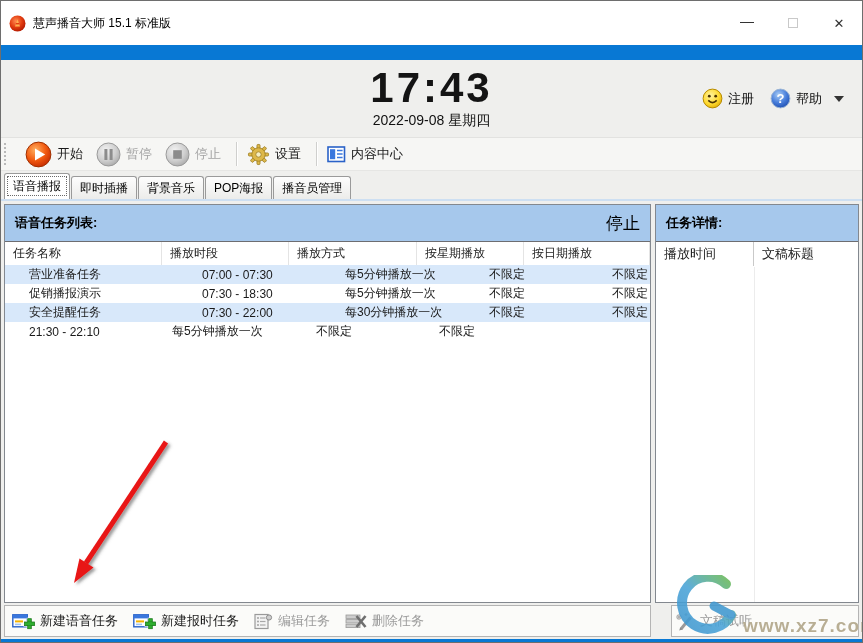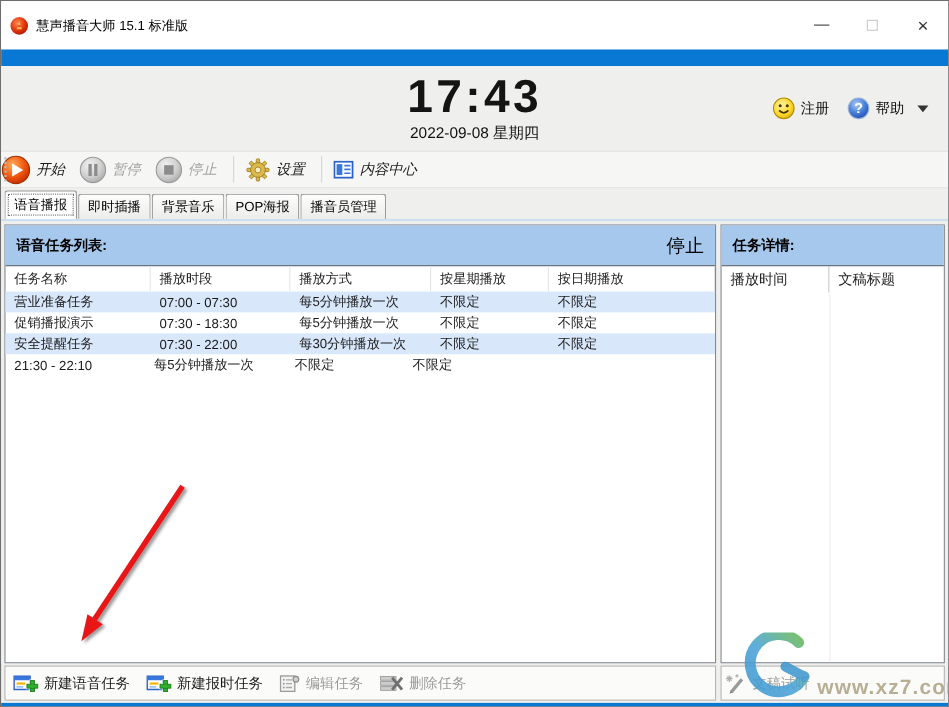--- a/index.html
+++ b/index.html
@@ -24,21 +24,21 @@
   .clock{ position:absolute; left:0; right:0; top:4px; text-align:center;
           font-size:42px; font-weight:bold; letter-spacing:3px; color:#141414; }
   .date{ position:absolute; left:0; right:0; top:52px; text-align:center; font-size:14px; color:#111; }
   .header-right{ position:absolute; right:18px; top:28px; display:flex; align-items:center; }
   .hr-btn{ display:flex; align-items:center; gap:5px; font-size:13px; color:#111; cursor:default; }
   .hr-gap{ width:16px; }
   .drop-arrow{ width:0; height:0; border-left:5px solid transparent; border-right:5px solid transparent;
                border-top:6px solid #333; margin-left:12px; }
   
   .toolbar{ height:34px; background:#f6f6f4; border-top:1px solid #e2e2e0; border-bottom:1px solid #e6e6e4;
-            display:flex; align-items:center; padding-left:0; position:relative;font-style:italic; }
+            display:flex; align-items:center; padding-left:24px; position:relative; }
   .grip{ position:absolute; left:3px; top:5px; bottom:5px; width:3px;
          border-left:2px dotted #b9b9b9; }
   .tool-btn{ display:flex; align-items:center; gap:5px; font-size:13px; margin-right:13px; }
   .tool-btn.disabled{ color:#a3a3a3; }
   .tool-sep{ width:1px; height:24px; background:#cfcfcd; margin:0 10px 0 2px; box-shadow:1px 0 0 #fff; }
   
   .tabstrip{ height:28px; background:#efefed; display:flex; align-items:flex-end; padding-left:3px; }
   .tab{ height:23px; display:flex; align-items:center; padding:0 8px; font-size:12px;
         background:linear-gradient(#fdfdfd,#ececea); border:1px solid #9a9a9a; border-bottom:none;
         border-radius:3px 3px 0 0; margin-right:1px; color:#000; }
@@ -52,28 +52,28 @@
   .panel-right{ flex:1; position:relative; }
   .panel-header{ height:37px; background:#a6c8ec; border-bottom:1px solid #6d6d71;
                  display:flex; align-items:center; padding:0 10px; flex:0 0 auto; }
   .panel-title{ font-weight:bold; font-size:13px; color:#000; }
   .panel-status{ margin-left:auto; font-size:17px; color:#000; }
   .thead{ display:flex; height:23px; align-items:stretch; flex:0 0 auto; }
   .hcell{ display:flex; align-items:center; padding-left:8px; font-size:12px; color:#222;
           border-right:1px solid #e4e4e4; }
   .trow{ display:flex; height:19px; align-items:center; flex:0 0 auto; }
   .trow.alt{ background:#d8e8fa; }
-  .cell{ padding-left:8px; font-size:12px; white-space:nowrap; overflow:hidden; }
-  .c0{ width:132px; } .c1{ width:127px; } .c2{ width:128px; } .c3{ width:107px; } .c4{ flex:1; }
+  .cell{ padding-left:8px; font-size:12px; white-space:nowrap; overflow:hidden;margin-left:16px; }
+  .c0{ width:157px; } .c1{ width:127px; } .c2{ width:128px; } .c3{ width:107px; } .c4{ flex:1; }
   .dhead{ display:flex; height:24px; flex:0 0 auto; }
   .dhcell{ display:flex; align-items:center; padding-left:8px; font-size:13px; color:#222; }
   .dhcell:first-child{ width:98px; border-right:1px solid #c9c9c9; }
   .detail-divider{ position:absolute; left:98px; top:62px; bottom:0; width:1px; background:#ececec; }
   
-  .action-row{ display:flex; gap:4px; padding:0 3px; margin-top:2px; height:32px; }
+  .action-row{ display:flex; gap:20px; padding:0 3px; margin-top:2px; height:32px; }
   .action-box{ border:1px solid #b4b4b4; background:#fbfbf9; display:flex; align-items:center; }
   .action-left{ width:647px; padding-left:7px; }
   .action-right{ flex:1; padding-left:2px; }
   .act-btn{ display:flex; align-items:center; gap:5px; font-size:13px; margin-right:15px; white-space:nowrap; }
   .act-btn.disabled{ color:#9b9b9b; }
   
   .arrow-overlay{ position:absolute; left:0; top:0; pointer-events:none; z-index:60; }
   .watermark{ position:absolute; left:648px; top:570px; width:214px; height:73px; z-index:50; pointer-events:none; }
   .wm-swirl{ position:absolute; left:16px; top:4px; opacity:.88; }
   .wm-site{ position:absolute; left:61px; top:12px; font-size:27px; font-weight:bold; letter-spacing:1px;

